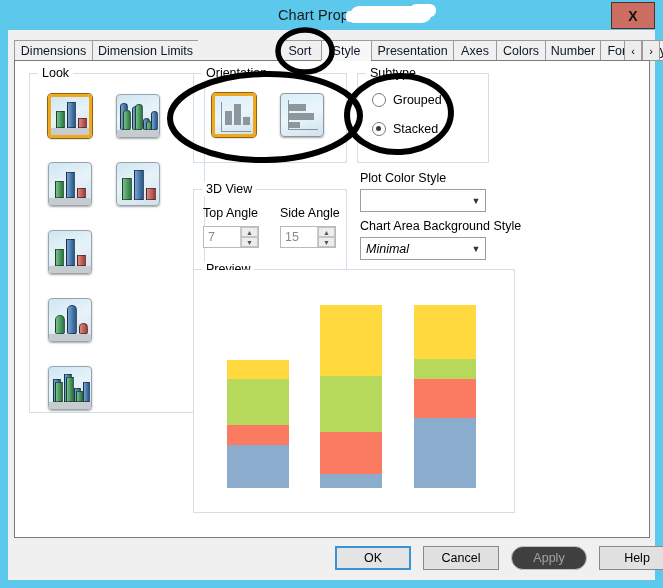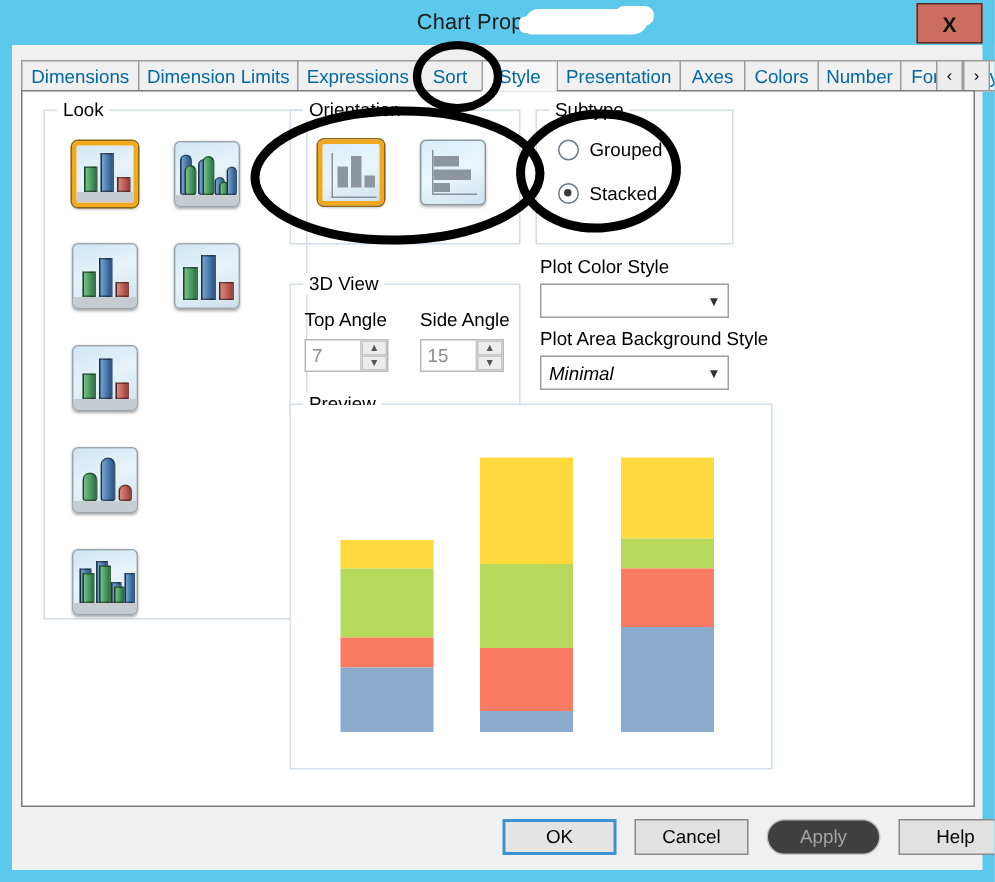--- a/index.html
+++ b/index.html
@@ -76,21 +76,21 @@
     width: 636px; height: 21px;
   }
   .tab {
     position: absolute; top: 0;
     height: 21px;
     box-sizing: border-box;
     background: #F0F0F0;
     border: 1px solid #9b9b9b;
     border-right: none;
     font-size: 12.5px;
-    color: #0369a1;
+    color: #0f172a;
     display: flex; align-items: center; justify-content: center;
     padding: 0 5px;
     cursor: pointer;
     white-space: nowrap;
   }
   .tab.last-of-group { border-right: 1px solid #9b9b9b; }
   .tab.selected {
     background: #F7F7F7;
     border-bottom: 1px solid #F7F7F7;
     z-index: 3;
@@ -297,21 +297,20 @@
     <div class="title-text">Chart Properties</div>
     <div class="title-redact"></div>
     <div class="close-btn">X</div>
   </div>
 
   <div class="dialog">
 
     <div class="tabstrip">
       <div class="tab" style="left:0px;   width:78px;">Dimensions</div>
       <div class="tab" style="left:78px;  width:106px;">Dimension Limits</div>
-      <div class="tab" style="left:184px; width:80px;">Expressions</div>
       <div class="tab" style="left:264px; width:43px;">Sort</div>
       <div class="tab selected" style="left:307px; width:50px;">Style</div>
       <div class="tab" style="left:357px; width:82px;">Presentation</div>
       <div class="tab" style="left:439px; width:43px;">Axes</div>
       <div class="tab" style="left:482px; width:49px;">Colors</div>
       <div class="tab" style="left:531px; width:55px;">Number</div>
       <div class="tab" style="left:586px; width:39px;">Font</div>
       <div class="tab last-of-group" style="left:625px; width:51px;">Layout</div>
 
     </div>
@@ -435,21 +434,21 @@
           </div>
         </div>
       </div>
 
       <div class="field-label" style="left:345px; top:110px;">Plot Color Style</div>
       <div class="combo" style="left:345px; top:128px; width:126px;">
         <span class="ctext"></span>
         <span class="carrow">▼</span>
       </div>
 
-      <div class="field-label" style="left:345px; top:158px;">Plot Area Background Style</div>
+      <div class="field-label" style="left:345px; top:158px;">Chart Area Background Style</div>
       <div class="combo" style="left:345px; top:176px; width:126px;font-style:italic;">
         <span class="ctext">Minimal</span>
         <span class="carrow">▼</span>
       </div>
 
       <div class="group" style="left:178px; top:208px; width:322px; height:244px;">
         <div class="glabel">Preview</div>
         <div class="preview-canvas">
 
           <div class="pbar" style="left:33px; bottom:24px; width:62px; height:128px;">

